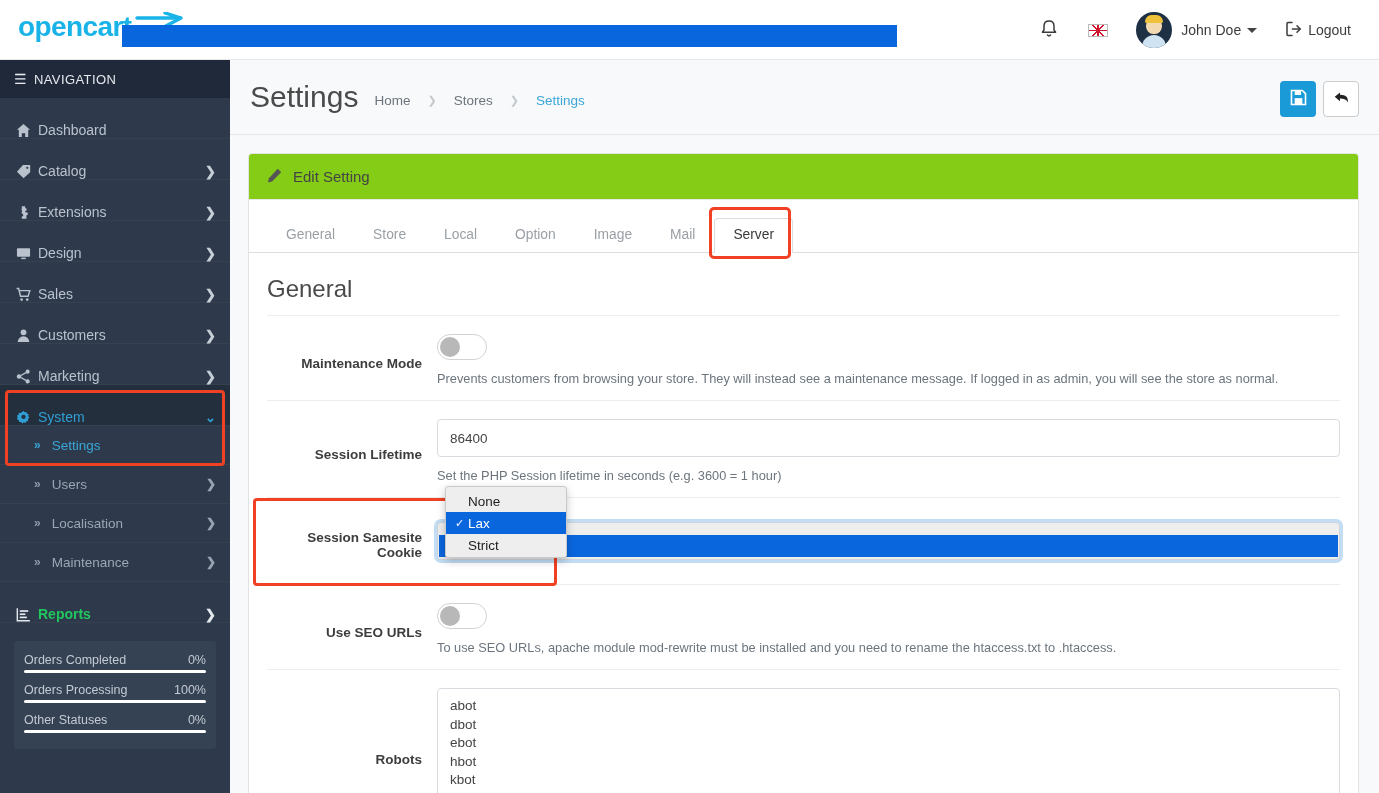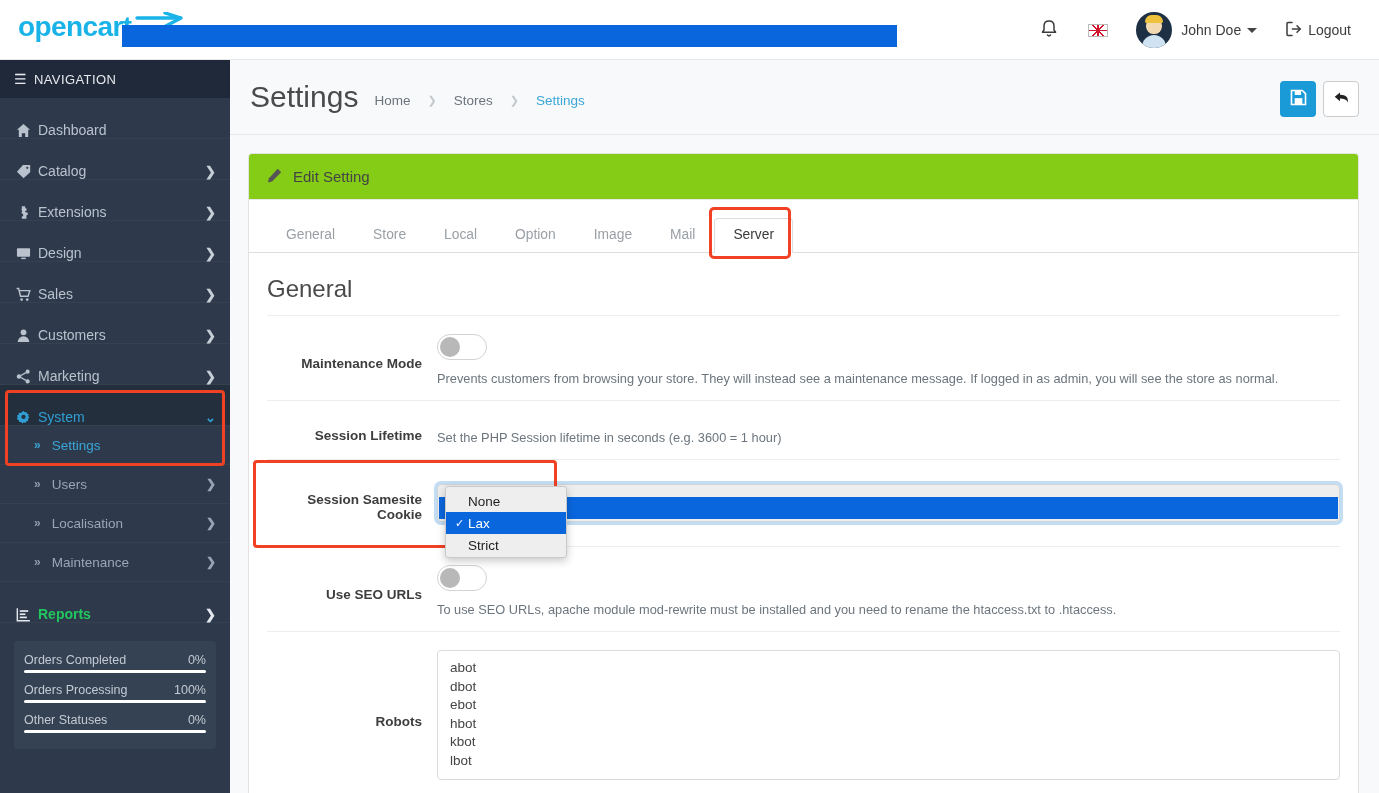--- a/index.html
+++ b/index.html
@@ -574,20 +574,21 @@
           <div class="toggle">
               <span class="knob"></span>
             </div>
           <div class="help">Prevents customers from browsing your store. They will instead see a maintenance message. If logged in as admin, you will see the store as normal.</div>
         </div>
       </div>
 
       <div class="frow">
         <div class="flabel">Session Lifetime</div>
         <div class="fctl">
+          <input class="ftext" type="text" value="86400" style="">
           <div class="help">Set the PHP Session lifetime in seconds (e.g. 3600 = 1 hour)</div>
         </div>
       </div>
 
       <div class="frow" style="padding-top:24px;padding-bottom:24px;">
         <div id="samesite-row-highlight"></div>
         <div class="flabel" style="padding-top:8px;">Session Samesite Cookie</div>
         <div class="fctl">
           <div class="select-shell">
             <div class="select-box">

